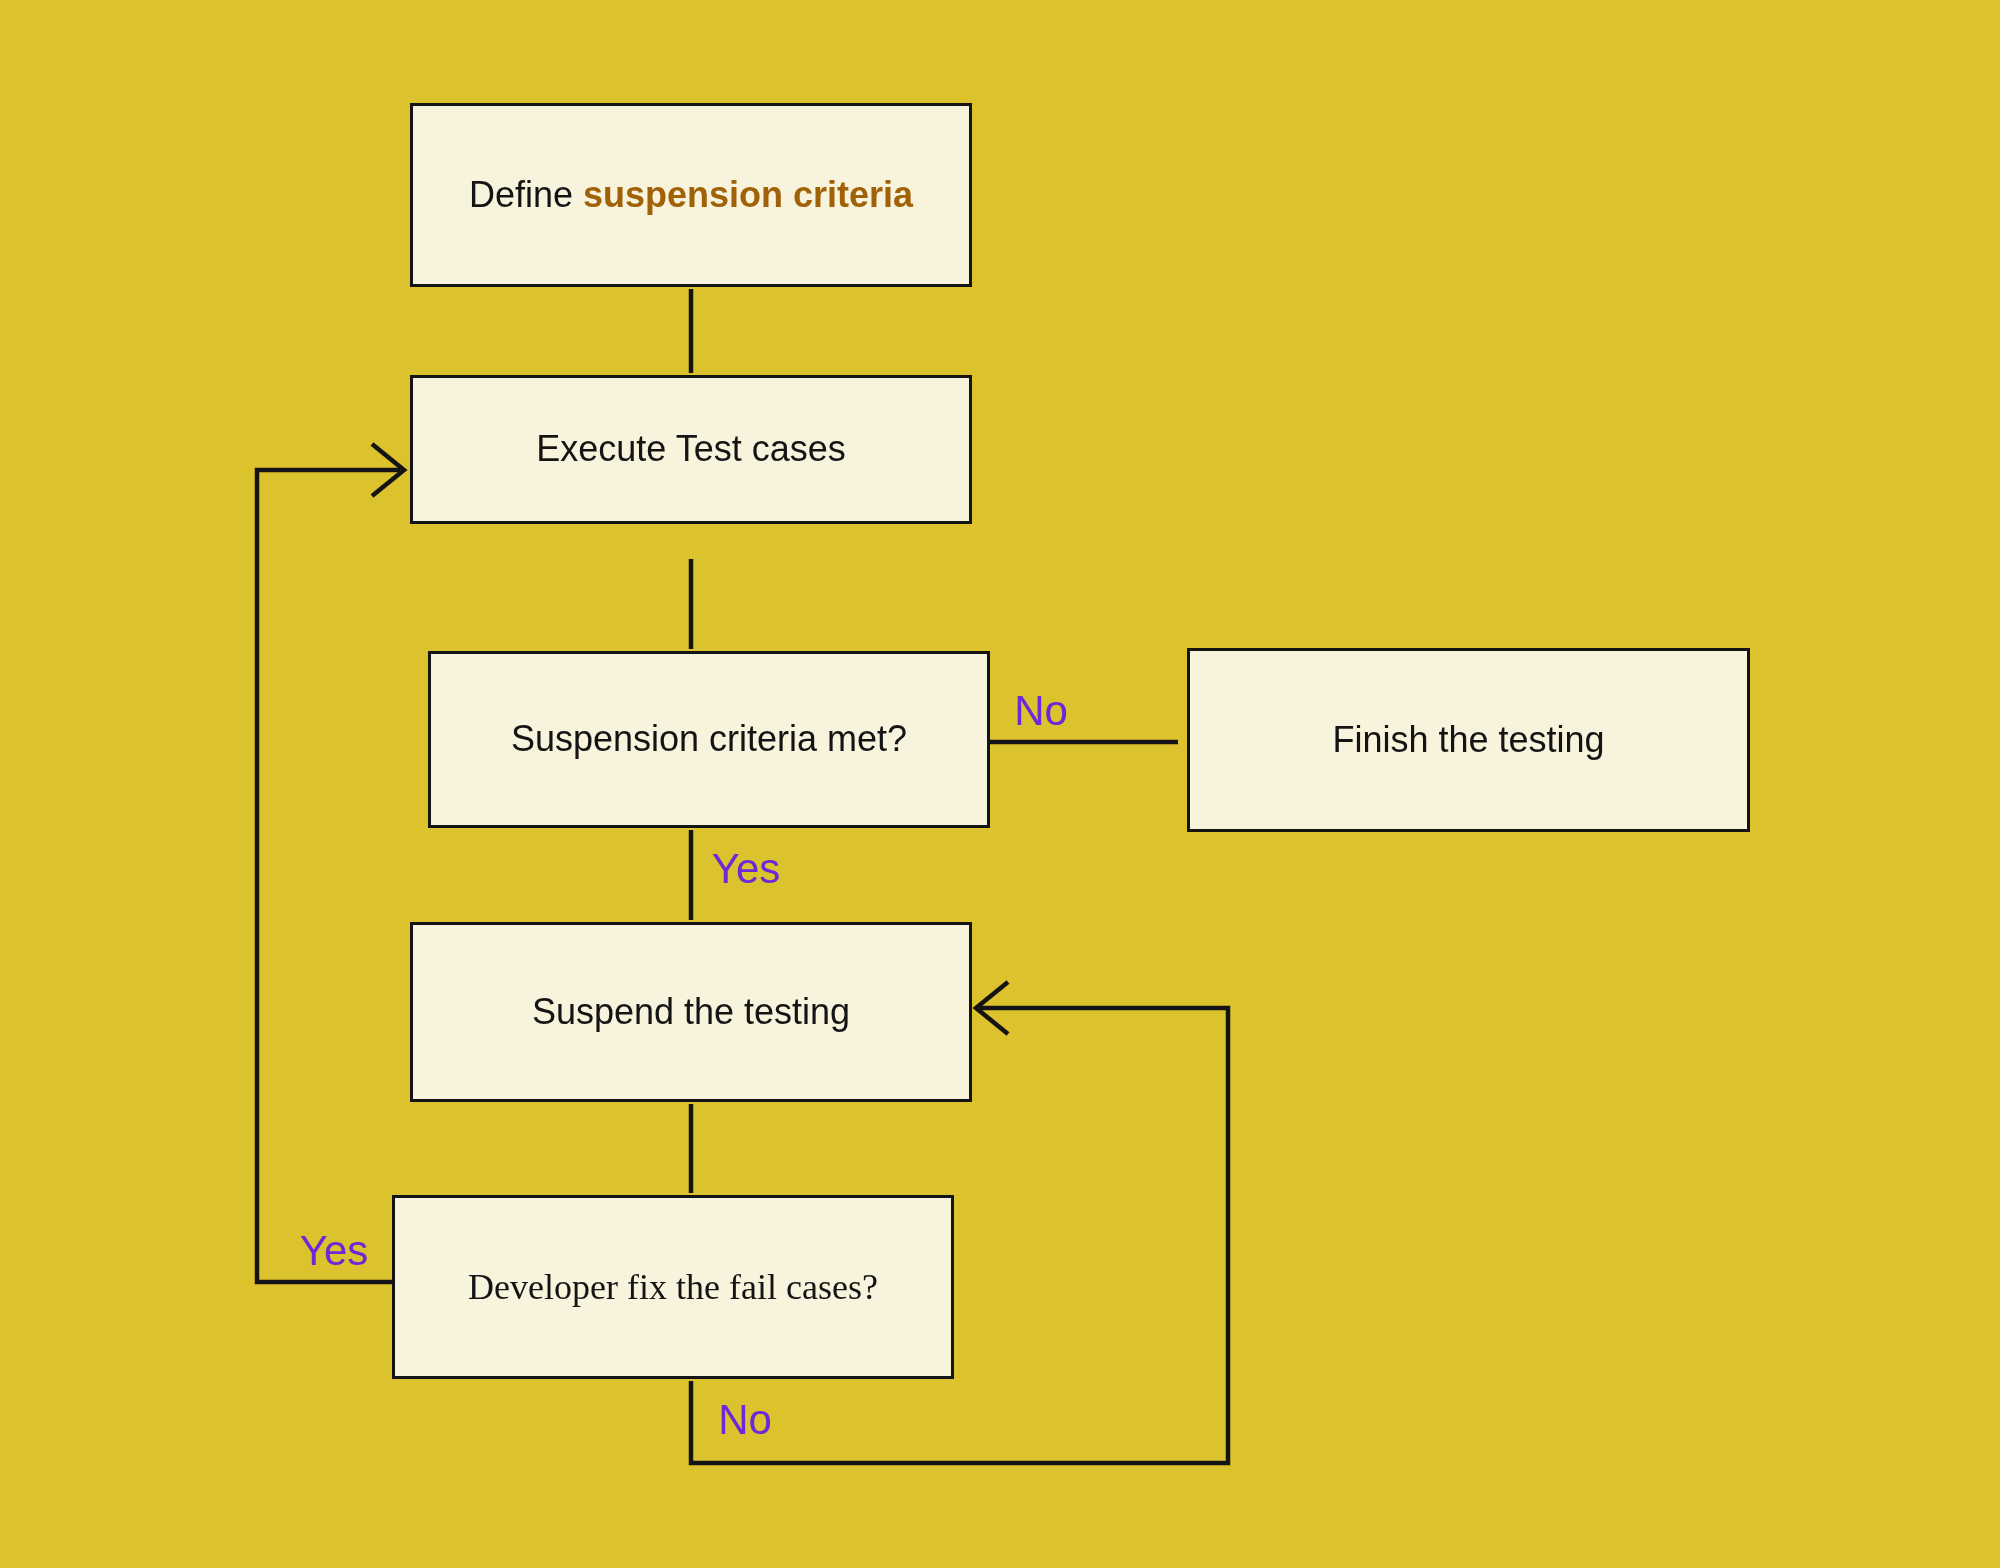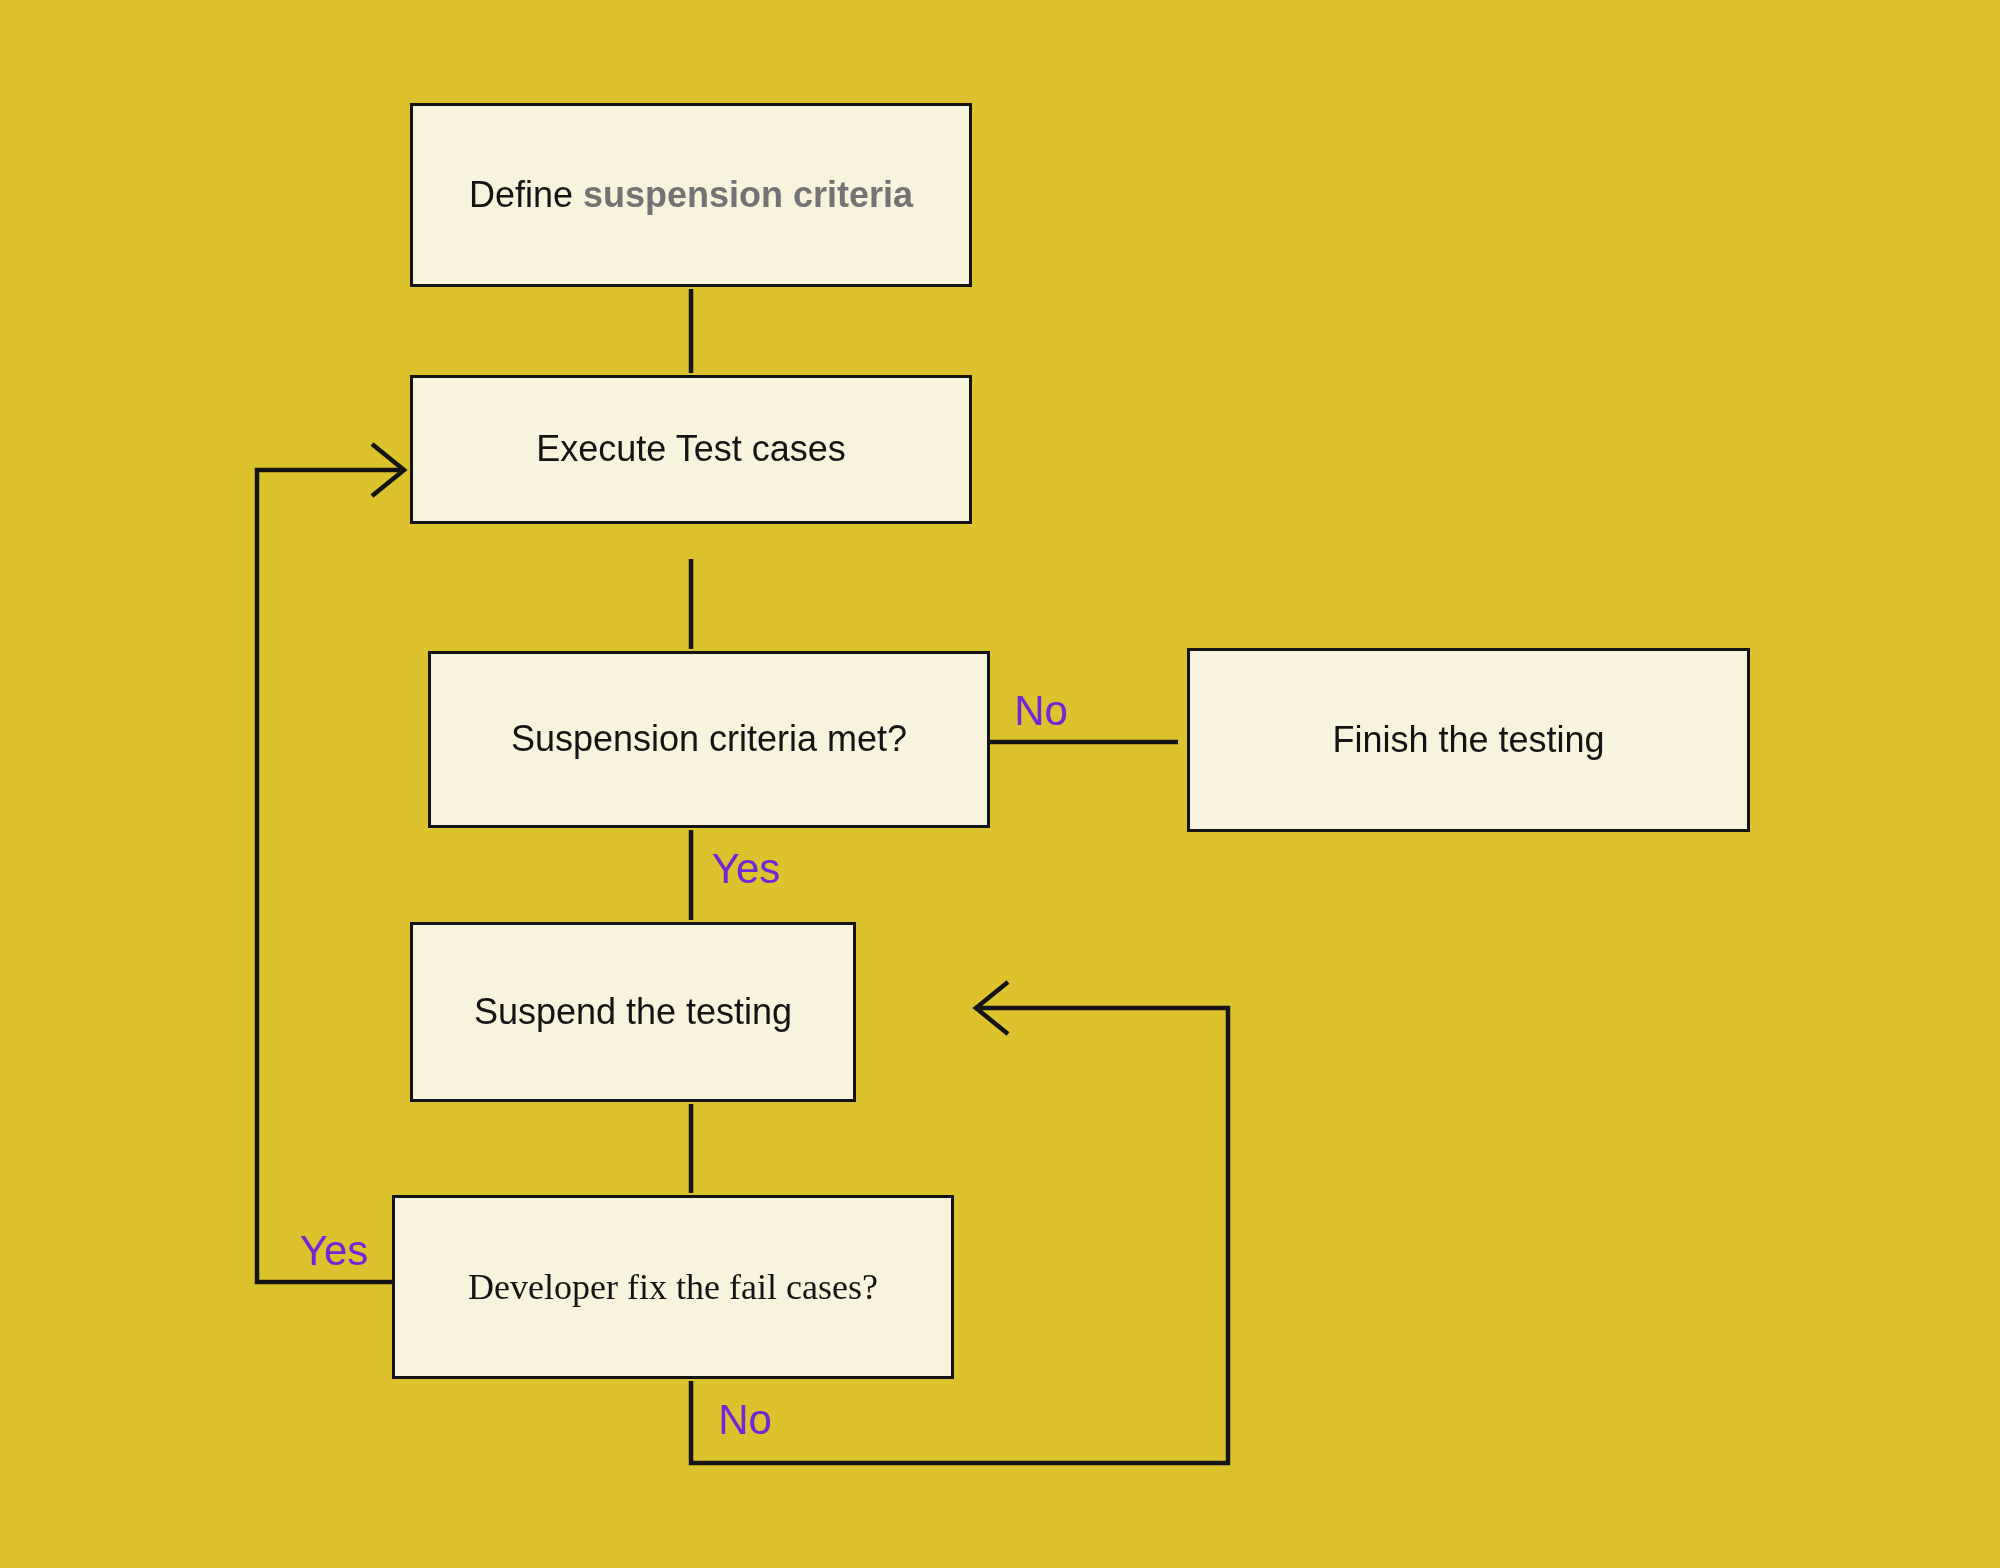--- a/index.html
+++ b/index.html
@@ -39,24 +39,24 @@
     color: #141414;
     font-size: 36px;
     font-weight: 500;
     line-height: 1.45;
     padding: 0 40px;
   }
   .node-define       { left: 410px;  top: 103px;  width: 562px; height: 184px; }
   .node-execute      { left: 410px;  top: 375px;  width: 562px; height: 149px; }
   .node-criteria-met { left: 410px;  top: 651px;  width: 562px; height: 177px; margin-left: 18px; }
   .node-finish       { left: 1180px; top: 648px;  width: 563px; height: 184px; margin-left: 7px; }
-  .node-suspend      { left: 410px;  top: 922px;  width: 446px; height: 180px; }
+  .node-suspend      { left: 410px;  top: 922px;  width: 562px; height: 180px; }
   .node-developer    { left: 392px;  top: 1195px; width: 562px; height: 184px; font-family: Liberation Serif, serif; }
   .hl {
-    color: #737373;
+    color: #a16207;
     font-weight: 700;
   }
   .edge-label {
     position: absolute;
     transform: translate(-50%, -50%);
     font-size: 42px;
     font-weight: 400;
     color: #6d28d9;
     white-space: nowrap;
   }

